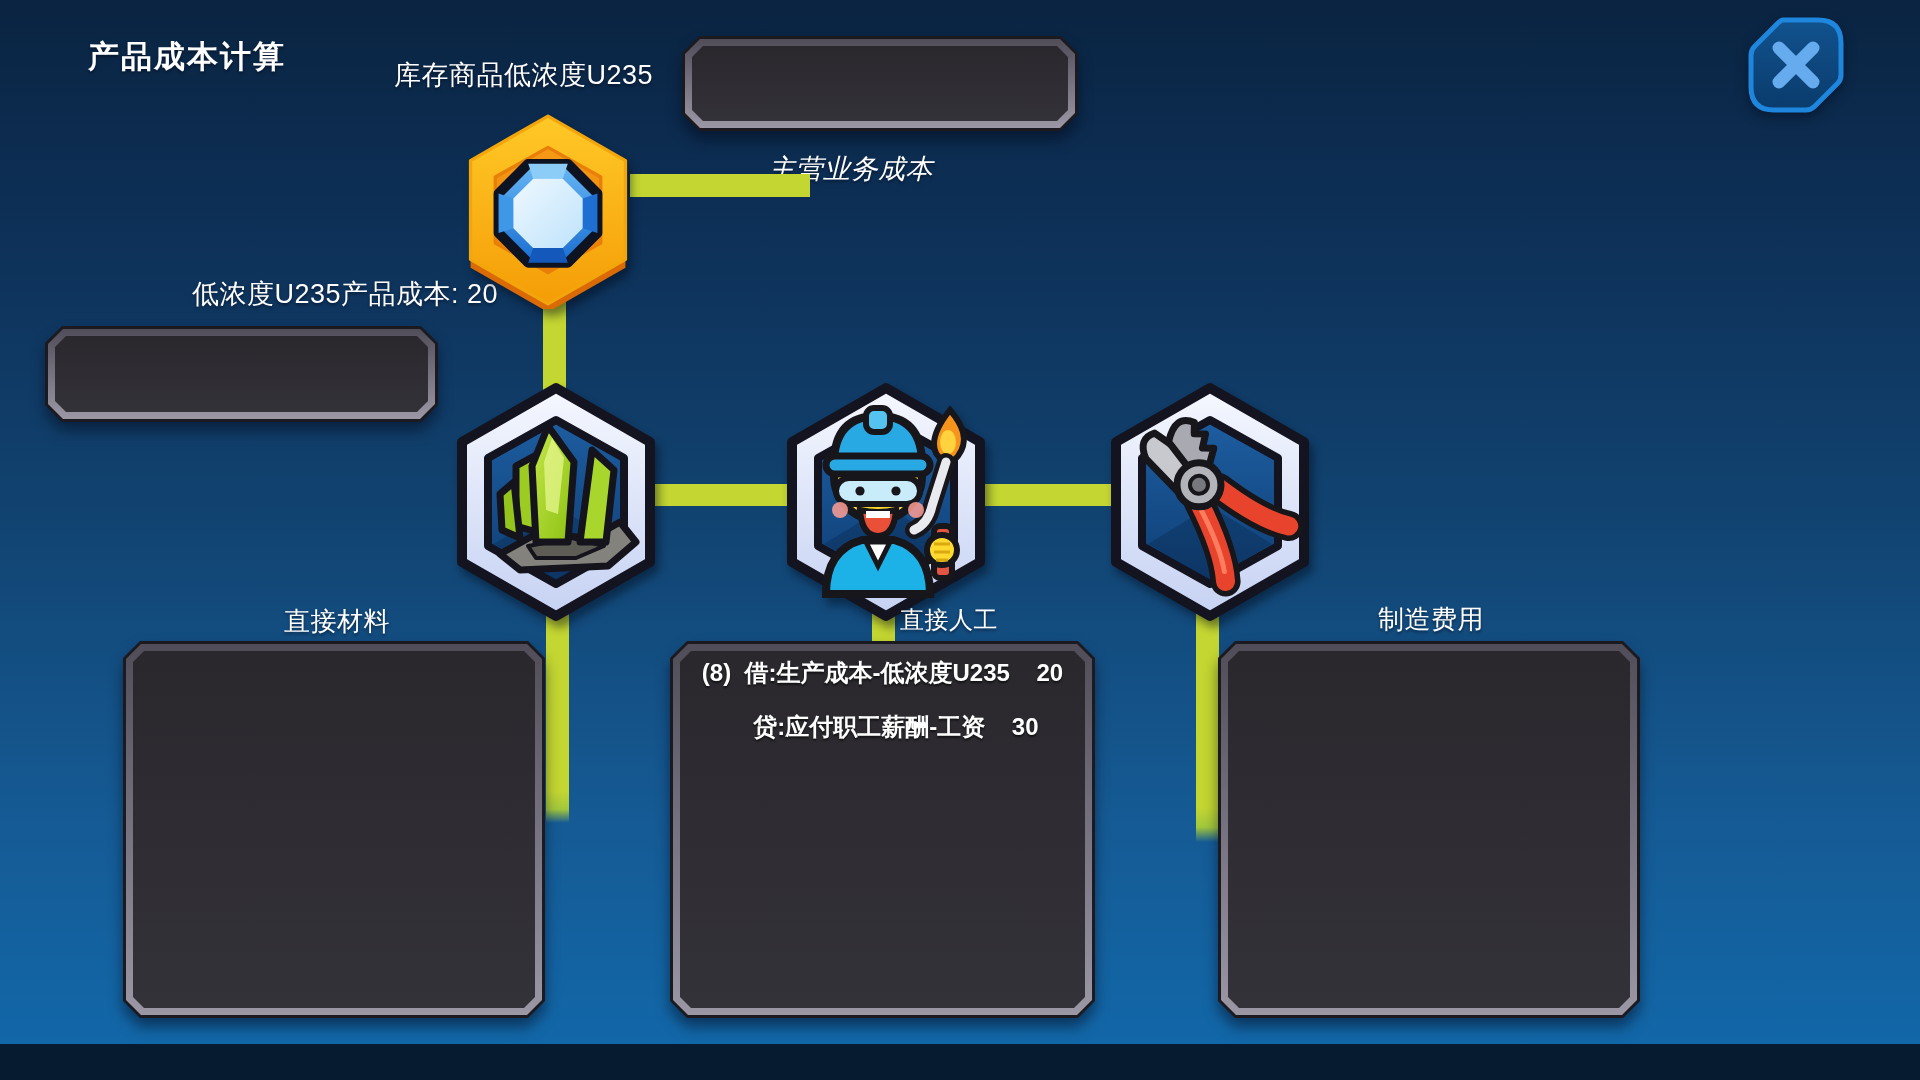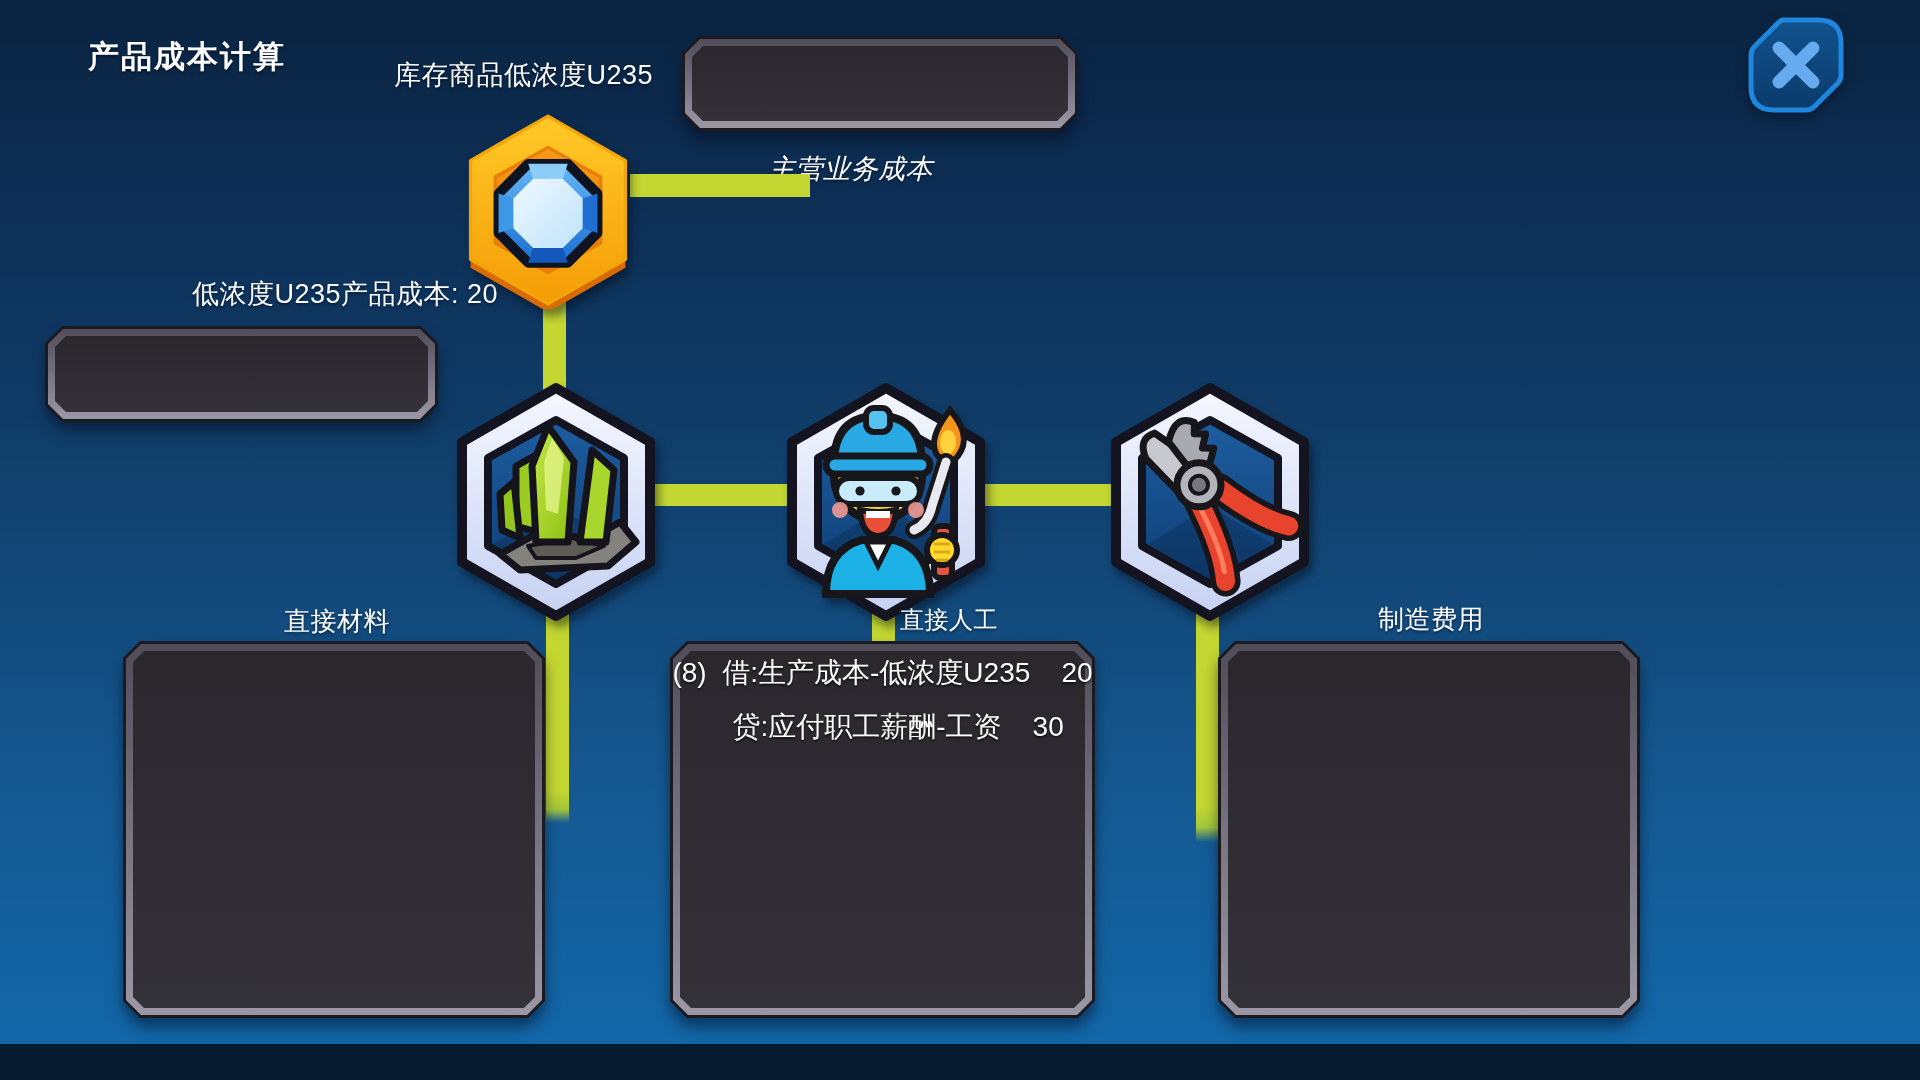--- a/index.html
+++ b/index.html
@@ -24,21 +24,21 @@
   .panel{position:absolute;z-index:2;filter:drop-shadow(0 9px 7px rgba(2,8,26,.5));}
   .p-outline{position:absolute;inset:0;background:#1b1a20;
     clip-path:polygon(17px 0%,calc(100% - 17px) 0%,100% 17px,100% calc(100% - 17px),calc(100% - 17px) 100%,17px 100%,0% calc(100% - 17px),0% 17px);}
   .p-frame{position:absolute;inset:3px;background:linear-gradient(180deg,#504c58 0%,#6c московfff 0,#6b6774 35%,#9b97a5 100%);
     background:linear-gradient(180deg,#504c58 0%,#6b6774 35%,#9b97a5 100%);
     clip-path:polygon(15px 0%,calc(100% - 15px) 0%,100% 15px,100% calc(100% - 15px),calc(100% - 15px) 100%,15px 100%,0% calc(100% - 15px),0% 15px);}
   .p-inner{position:absolute;inset:10px;background:linear-gradient(180deg,#2a282d 0%,#343239 100%);
     clip-path:polygon(11px 0%,calc(100% - 11px) 0%,100% 11px,100% calc(100% - 11px),calc(100% - 11px) 100%,11px 100%,0% calc(100% - 11px),0% 11px);}
   .entry{
     position:absolute;left:0;right:0;top:18px;text-align:center;z-index:3;
-    font-size:28px;font-weight:normal;line-height:27px;color:#ffffff;white-space:pre;
+    font-size:24px;font-weight:bold;line-height:27px;color:#ffffff;white-space:pre;
     text-shadow:0 2px 2px rgba(0,0,0,.6);
   }
   
   .hex{position:absolute;z-index:3;filter:drop-shadow(4px 7px 5px rgba(1,6,20,.45));}
   .hex svg{display:block;width:100%;height:100%;}
   
   .close-btn{position:absolute;left:1746px;top:15px;width:100px;height:100px;z-index:5;cursor:pointer;
     filter:drop-shadow(0 4px 6px rgba(1,8,24,.5));}
 </style>
 </head>

